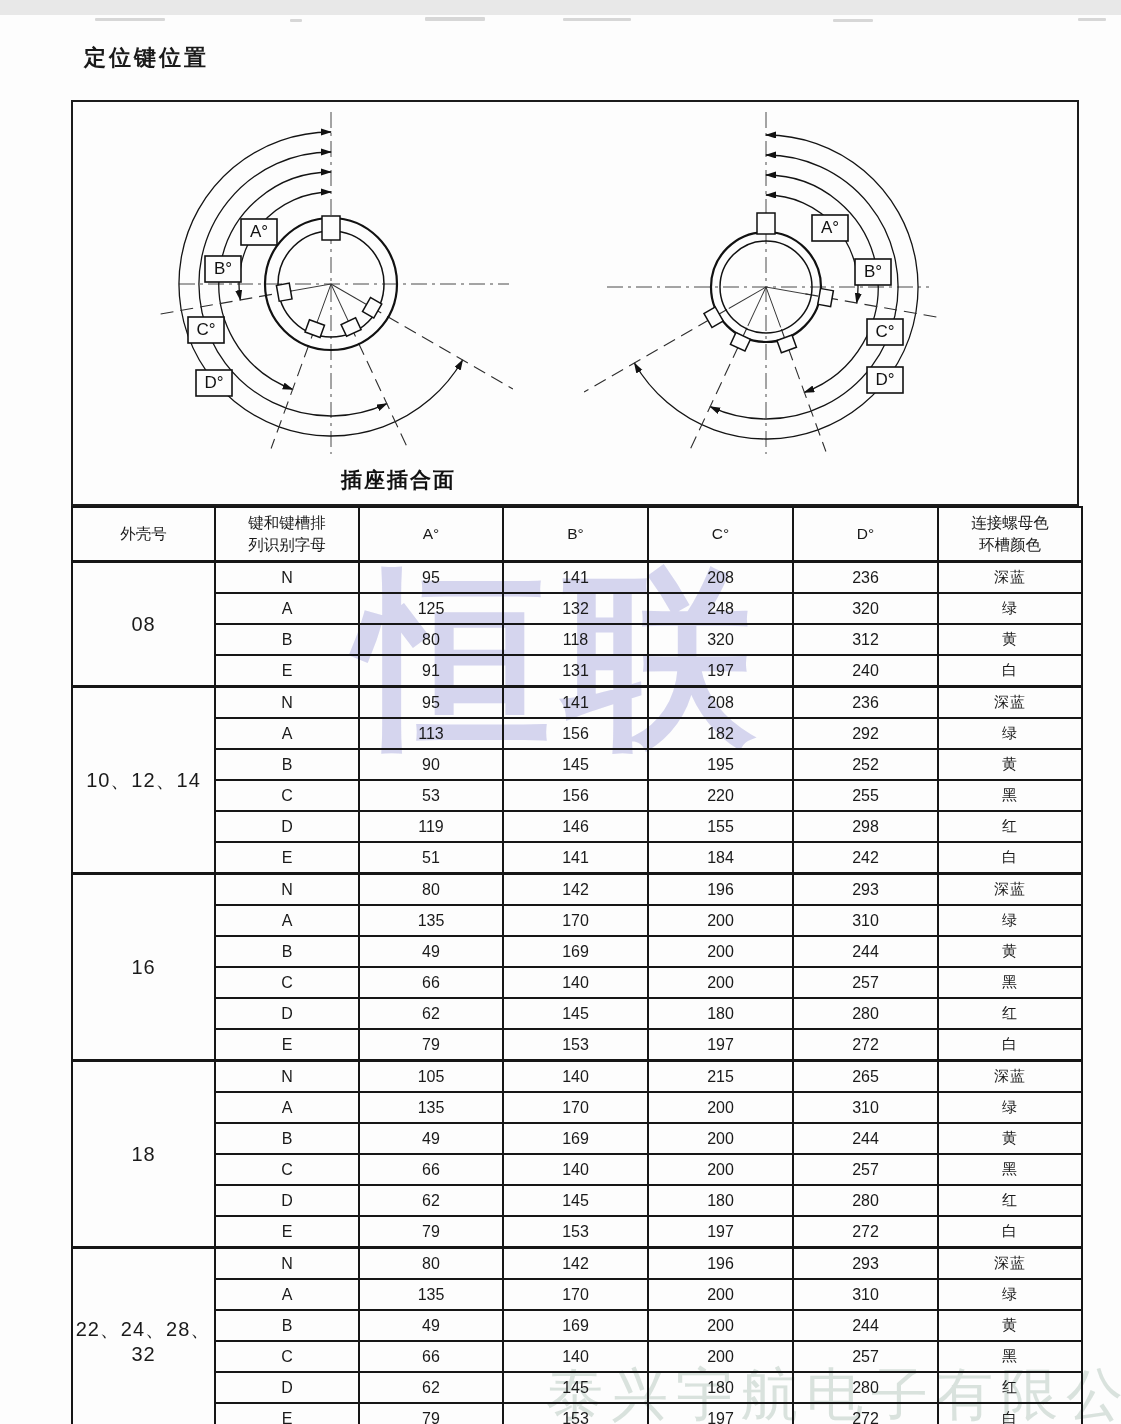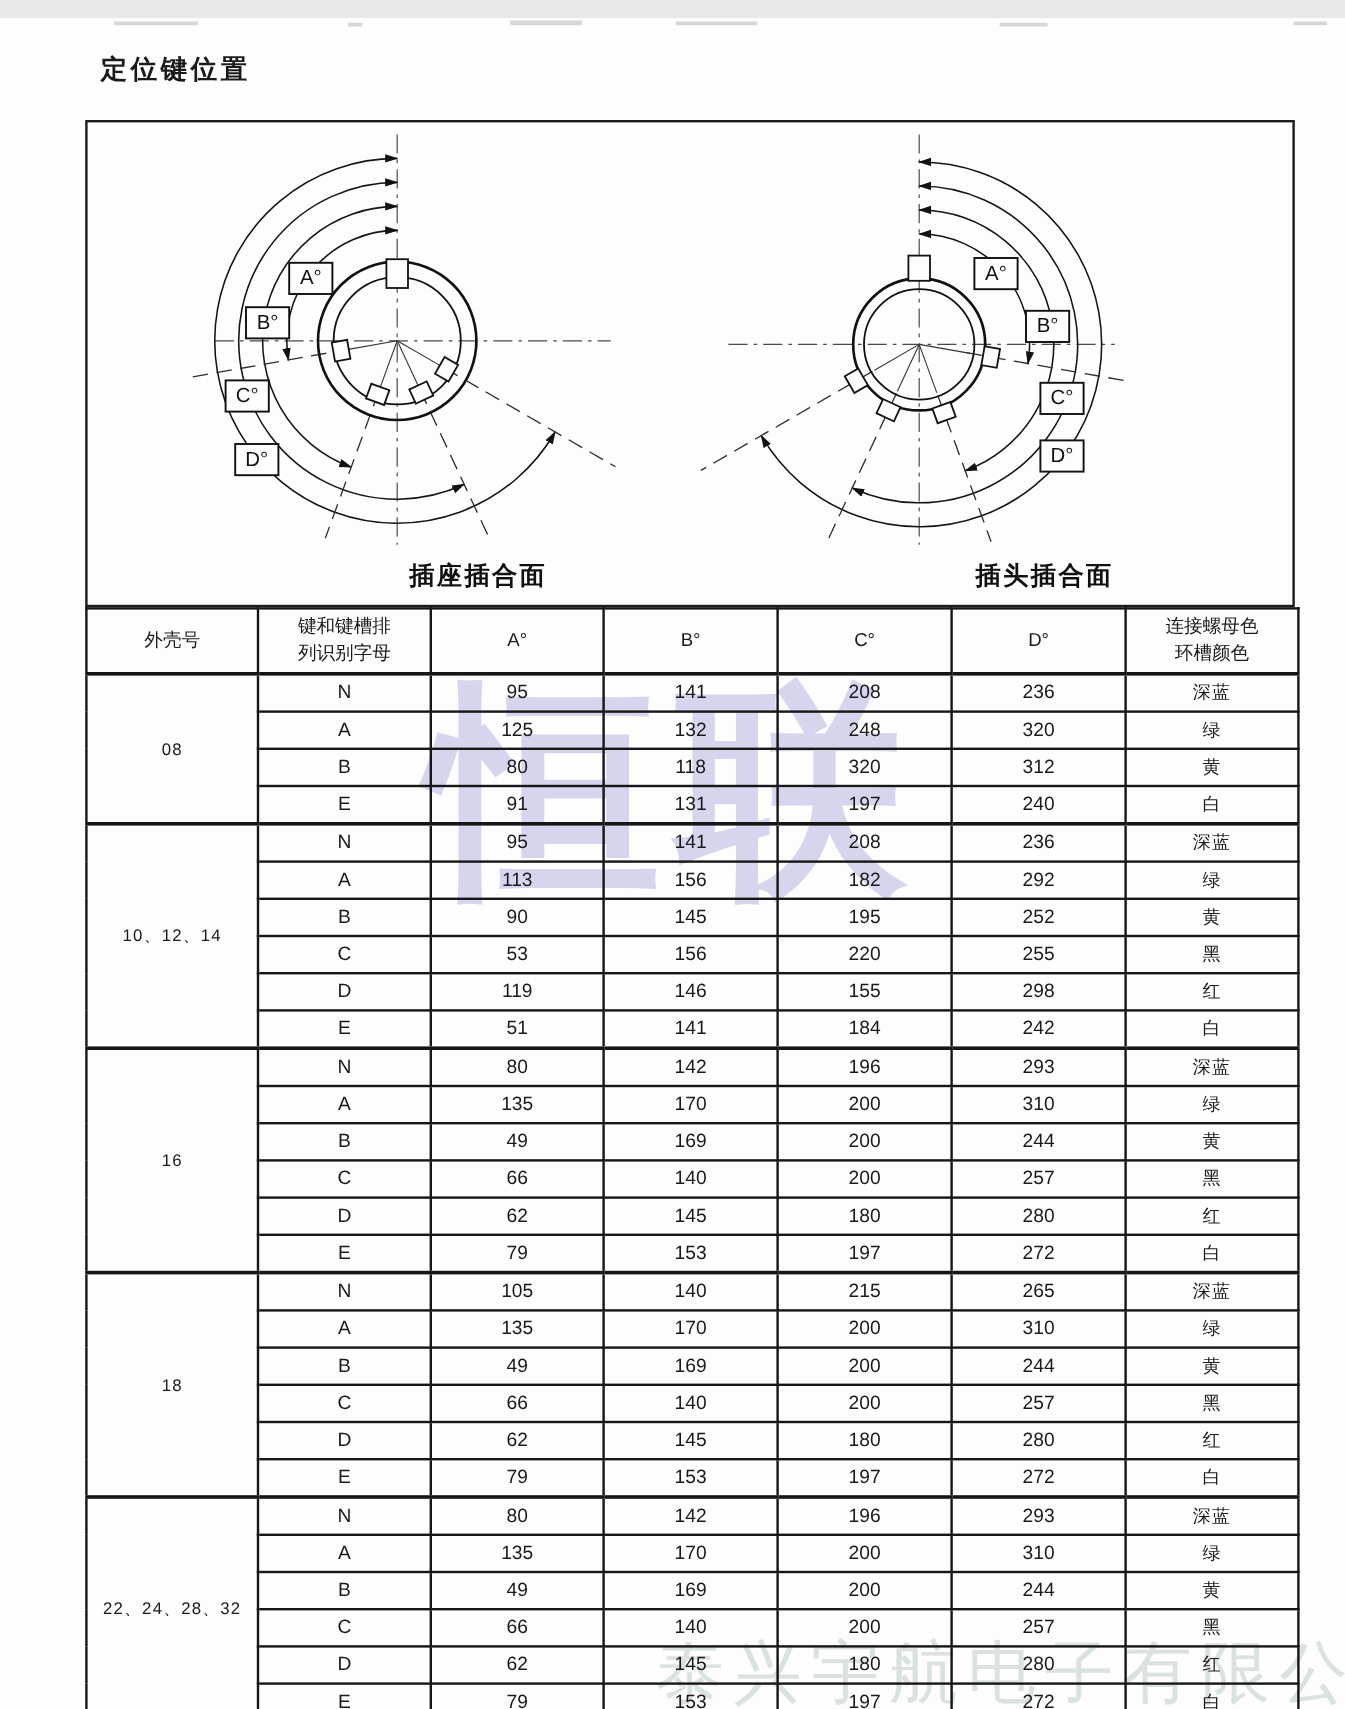--- a/index.html
+++ b/index.html
@@ -39,21 +39,21 @@
   }
 
   .table-wrap{position:absolute;left:71px;top:491px;width:1010px;z-index:2;}
   table.keytab{width:1010px;border-collapse:collapse;table-layout:fixed;background:transparent;padding-left:44px;}
   table.keytab th,table.keytab td{
     border:2px solid #161616;text-align:center;vertical-align:middle;
     padding:0;background:transparent;
   }
   table.keytab th{height:52px;font-size:15.5px;font-weight:500;line-height:1.4;border-bottom-width:3px;}
   table.keytab td{height:29px;font-size:16px;}
-  table.keytab td.shell{font-size:14px;letter-spacing:1px;}
+  table.keytab td.shell{font-size:20px;letter-spacing:1px;}
   table.keytab td.cn{font-size:15px;letter-spacing:1px;}
   table.keytab tr.group-start td{border-top-width:3px;}
 </style>
 </head>
 <body>
 
 <div class="page">
 
   <div class="artifact" style="left:95px;top:3px;width:70px;height:3px;"></div>
   <div class="artifact" style="left:290px;top:4px;width:12px;height:3px;"></div>
@@ -193,21 +193,20 @@
           <rect x="290" y="217" width="36" height="26"></rect>
           <text x="308" y="235">C°</text>
         </g>
       <g class="lbl">
           <rect x="290" y="265" width="36" height="26"></rect>
           <text x="308" y="283">D°</text>
         </g>
     </svg>
 
     <div class="fig-caption left">插座插合面</div>
-    <div class="fig-caption right">插头插合面</div>
   </div>
 
   <div class="table-wrap">
     <table class="keytab">
       <colgroup>
         <col style="width:143px">
           <col style="width:144px">
           <col style="width:144px">
         <col style="width:145px">
           <col style="width:145px">

